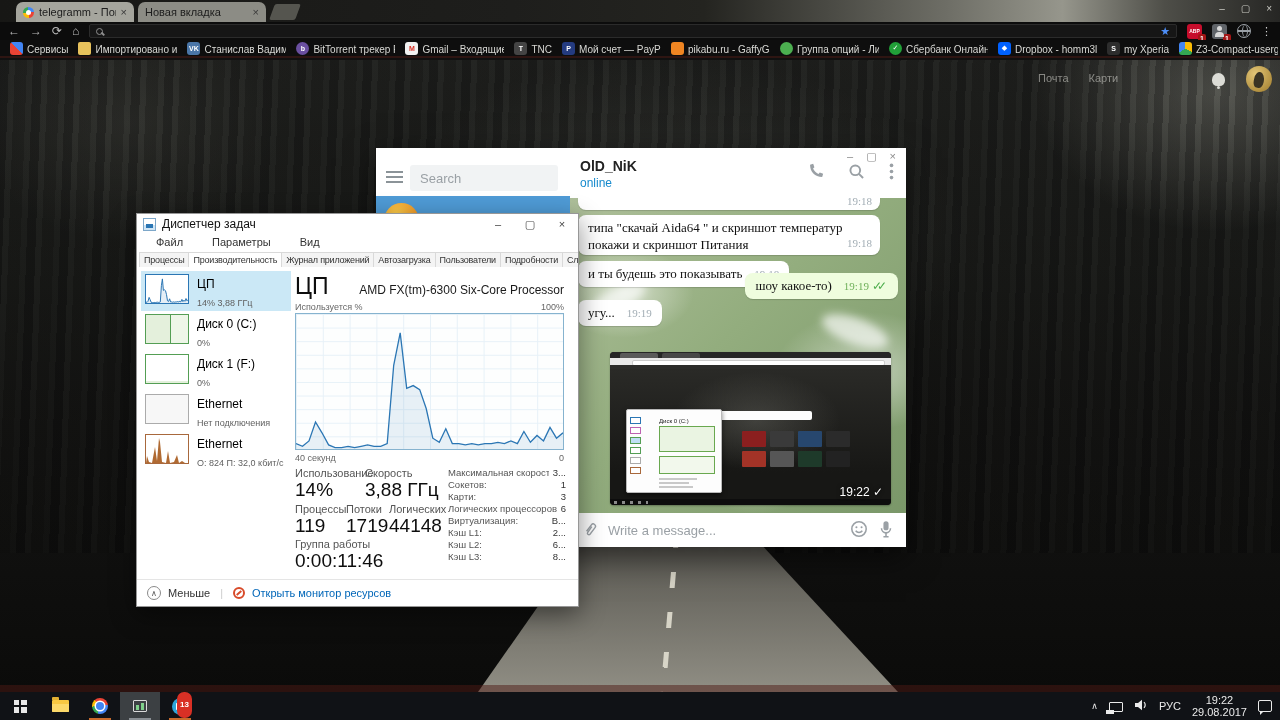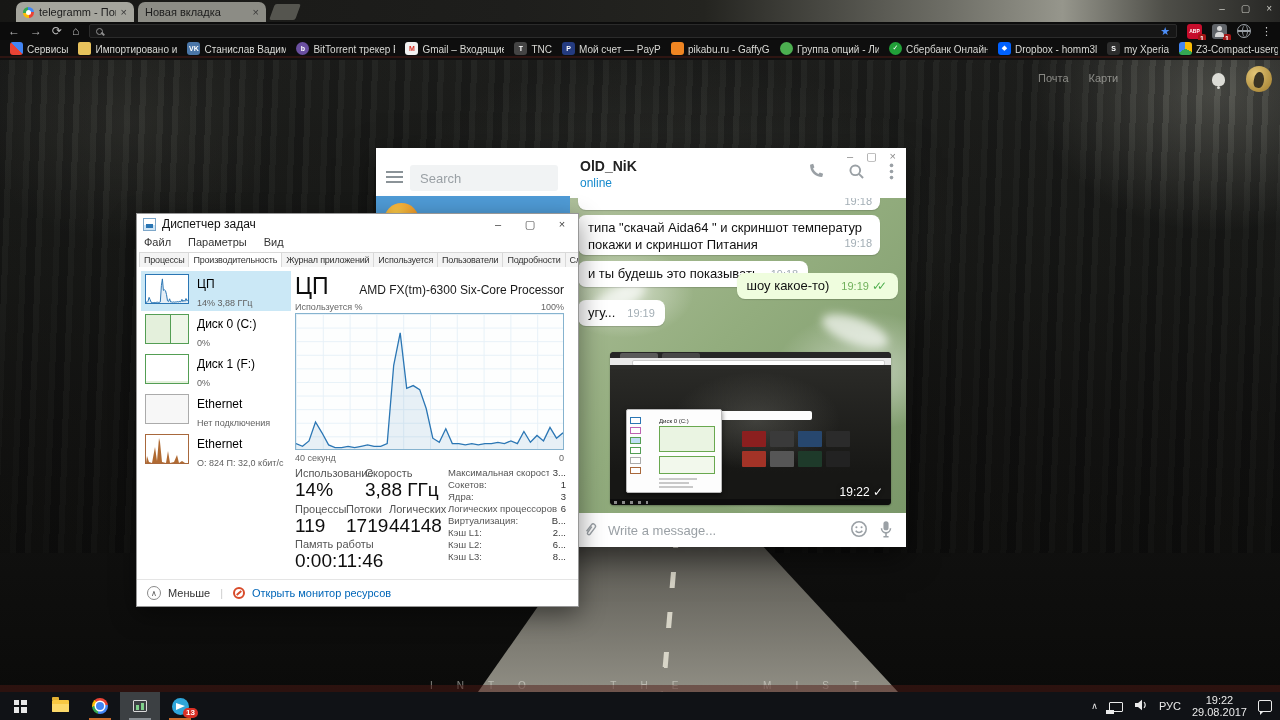--- a/index.html
+++ b/index.html
@@ -117,21 +117,21 @@
   .hicons svg { display:block; }
 
   .tg-chat { position:absolute; left:194px; top:50px; right:0; bottom:34px; overflow:hidden;
     background:
       radial-gradient(ellipse 100px 65px at 16% 30%, rgba(255,255,255,0.55), rgba(255,255,255,0) 70%),
       radial-gradient(ellipse 130px 85px at 88% 55%, rgba(255,255,255,0.5), rgba(255,255,255,0) 70%),
       radial-gradient(ellipse 80px 55px at 55% 88%, rgba(250,255,240,0.35), rgba(255,255,255,0) 70%),
       linear-gradient(135deg,#aebf9a 0%,#93ad7e 45%,#7a9769 100%); }
   .petal { position:absolute; background:rgba(255,255,255,0.65); border-radius:50%; filter:blur(4px); }
   .msg { position:absolute; background:#fff; border-radius:8px; padding:4px 10px; color:#111;
-    font-size:13px; line-height:17px; box-shadow:0 1px 1px rgba(0,0,0,0.15); }
+    font-size:13px; line-height:17px; box-shadow:0 1px 1px rgba(0,0,0,0.15);font-family:Liberation Serif, serif; }
   .msg .time { color:#a3aeb5; font-size:11px; margin-left:12px; }
   .msg.out { background:#effdde; }
   .msg.out .time { color:#6fb05a; margin-left:12px; }
   .checks { color:#4fae4e; font-size:12px; letter-spacing:-5px; padding-right:6px; margin-left:3px; }
   .m-partial { left:8px; top:-6px; width:302px; height:18px; border-radius:0 0 8px 8px; padding:0 10px; }
   .m-partial .time { position:absolute; right:8px; top:1px; margin:0; }
   .m1 { left:8px; top:17px; width:302px; height:40px; padding-right:14px; position:absolute; }
   .m1 .time { position:absolute; right:8px; bottom:3px; margin:0; }
   .m2 { left:8px; top:63px; }
   .m3 { right:8px; top:75px; }
@@ -179,21 +179,21 @@
   
   .tm { position:absolute; left:136px; top:213px; width:443px; height:394px; background:#fff;
     border:1px solid #979797; box-shadow:0 8px 24px rgba(0,0,0,0.45); z-index:3; color:#222; }
   .tm-title { position:absolute; left:0; top:0; right:0; height:20px; display:flex; align-items:center;
     padding-left:6px; gap:6px; font-size:12px; color:#111; }
   .tm-appicon { width:13px; height:13px; border:1px solid #7da7c9; background:linear-gradient(180deg,#fff 55%,#cfe5f5 55%); position:relative; flex:none; }
   .tm-appicon::after { content:""; position:absolute; left:2px; bottom:2px; width:7px; height:4px; background:#2b76b4; }
   .tm-controls { margin-left:auto; display:flex; height:100%; }
   .tm-controls .wc { width:32px; display:flex; align-items:center; justify-content:center; font-size:11px; color:#444; }
   .tm-menu { position:absolute; left:0; top:20px; right:0; height:16px; display:flex; align-items:center; padding-left:7px; font-size:11px; color:#333; }
-  .tm-menu .mi { margin-right:17px; }
+  .tm-menu .mi { margin-right:17px;margin-left:12px; }
   .tm-tabs { position:absolute; left:0; top:36px; right:0; height:17px; display:flex; padding-left:2px;
     align-items:flex-end; overflow:hidden; }
   .tm-tab { border:1px solid #d9d9d9; border-bottom:none; background:#f4f4f4; padding:2px 4px 2px;
     font-size:9px; letter-spacing:-0.2px; color:#333; margin-right:-1px; white-space:nowrap; }
   .tm-tab.active { background:#fff; position:relative; z-index:2; }
 
   .tm-side { position:absolute; left:4px; top:57px; width:150px; }
   .tm-si { height:40px; display:flex; align-items:flex-start; padding:3px 4px; gap:8px; }
   .tm-si.sel { background:#cbe8f6; }
   .mchart { width:44px; height:30px; border:1px solid; background:#fff; flex:none; position:relative; overflow:hidden; }
@@ -245,22 +245,22 @@
   .folder::before { content:""; position:absolute; left:0; top:-3px; width:7px; height:3px; background:#e3b032; border-radius:1px 1px 0 0; }
   .folder::after { content:""; position:absolute; left:0; bottom:0; width:100%; height:8px; background:#fcd96a; border-radius:0 0 1px 1px; }
   .chromeic { width:16px; height:16px; border-radius:50%; position:relative;
     background:conic-gradient(from -40deg,#ea4335 0 33%,#4285f4 33% 66%,#34a853 66% 85%,#fbbc05 85% 100%); }
   .chromeic::after { content:""; position:absolute; inset:4px; background:#4285f4; border-radius:50%; box-shadow:0 0 0 1.5px #fff; }
   .tmic { width:14px; height:12px; border:1.5px solid #dadada; border-radius:1px; position:relative; }
   .tmic::after { content:""; position:absolute; left:2px; bottom:1px; width:3px; height:5px; background:#7fd08a; box-shadow:5px 0 0 #7fd08a, 5px -2px 0 #7fd08a; }
   .tgic { width:17px; height:17px; border-radius:50%; background:#2ea6da; position:relative; }
   .tgic::after { content:""; position:absolute; left:4px; top:5px; width:0; height:0;
     border-left:9px solid #fff; border-top:3px solid transparent; border-bottom:4px solid transparent; }
-  .tbadge { position:absolute; right:2px; bottom:2px; background:#d93025; color:#fff; font-size:8px;
-    font-weight:bold; border-radius:7px; padding:0 3px; line-height:10px; z-index:2;margin-top:48px; }
+  .tbadge { position:absolute; right:8px; bottom:2px; background:#d93025; color:#fff; font-size:8px;
+    font-weight:bold; border-radius:7px; padding:8px 3px; line-height:10px; z-index:2;margin-top:48px; }
   .tray { margin-left:auto; display:flex; align-items:center; gap:11px; padding-right:8px; color:#eaeaea; font-size:11px; }
   .chev { font-size:9px; color:#eaeaea; }
   .netic { width:14px; height:10px; border:1.5px solid #eaeaea; border-radius:1px; position:relative; margin-top:2px; }
   .netic::after { content:""; position:absolute; left:-4px; bottom:-3px; width:8px; height:4px; background:#eaeaea; }
   .clock { text-align:center; line-height:12.5px; font-size:11px; }
   .ac { width:14px; height:12px; border:1.5px solid #eaeaea; border-radius:2px; position:relative; }
   .ac::after { content:""; position:absolute; left:1px; bottom:-4px; border-left:4px solid #eaeaea; border-bottom:4px solid transparent; }
 </style>
 </head>
 <body>
@@ -366,21 +366,20 @@
     <div class="trees"></div>
     <div class="road">
       <div class="roadline"></div>
     </div>
     <div class="pagelinks">
       <span>Почта</span>
       <span>Карти</span>
     </div>
     <div class="bell"></div>
     <div class="pav"></div>
-    <div class="mist-text">INTO THE MIST</div>
     <div class="maroon"></div>
   </div>
 
   <div class="tg">
     <div class="tg-controls">
       <span>–</span>
       <span>▢</span>
       <span>×</span>
     </div>
     <div class="tg-left">
@@ -511,21 +510,21 @@
     </div>
     <div class="tm-menu">
       <span class="mi">Файл</span>
       <span class="mi">Параметры</span>
       <span class="mi">Вид</span>
     </div>
     <div class="tm-tabs">
       <span class="tm-tab">Процессы</span>
       <span class="tm-tab active">Производительность</span>
       <span class="tm-tab">Журнал приложений</span>
-      <span class="tm-tab">Используется</span>
+      <span class="tm-tab">Автозагрузка</span>
       <span class="tm-tab">Пользователи</span>
       <span class="tm-tab">Подробности</span>
       <span class="tm-tab">Службы</span>
     </div>
 
     <div class="tm-side">
       <div class="tm-si sel">
         <span class="mchart mc-cpu">
           <svg viewBox="0 0 42 28" preserveAspectRatio="none" style="position:absolute;inset:0;width:100%;height:100%;">
             <polygon id="cpu-mini-area" fill="rgba(43,118,180,0.12)" points="0,28 0.0,26.9 1.0,27.4 2.0,26.3 3.1,22.4 4.1,24.6 5.1,27.2 6.1,27.7 7.2,27.7 8.2,27.4 9.2,27.7 10.2,27.4 11.3,27.2 12.3,27.4 13.3,27.4 14.3,26.9 15.4,10.6 16.4,3.9 17.4,15.4 18.4,14.8 19.5,15.7 20.5,19.6 21.5,25.8 22.5,26.6 23.6,23.8 24.6,26.9 25.6,26.9 26.6,27.2 27.7,26.9 28.7,27.2 29.7,26.9 30.7,26.9 31.8,26.6 32.8,26.9 33.8,26.3 34.8,26.9 35.9,24.4 36.9,26.6 37.9,25.2 38.9,26.3 40.0,23.5 41.0,25.8 42.0,24.6 42,28"></polygon>
@@ -577,34 +576,34 @@
         <span class="st-lbl" style="left:0;top:0;">Использование</span>
         <span class="st-lbl" style="left:70px;top:0;">Скорость</span>
         <span class="st-val" style="left:0;top:12px;">14%</span>
         <span class="st-val" style="left:70px;top:12px;">3,88 ГГц</span>
         <span class="st-lbl" style="left:0;top:36px;">Процессы</span>
         <span class="st-lbl" style="left:51px;top:36px;">Потоки</span>
         <span class="st-lbl" style="left:94px;top:36px;">Логических</span>
         <span class="st-val" style="left:0;top:48px;">119</span>
         <span class="st-val" style="left:51px;top:48px;">1719</span>
         <span class="st-val" style="left:94px;top:48px;">44148</span>
-        <span class="st-lbl" style="left:0;top:71px;">Память работы</span>
+        <span class="st-lbl" style="left:0;top:71px;">Группа работы</span>
         <span class="st-val" style="left:0;top:83px;">0:00:11:46</span>
       </div>
       <div class="info">
         <div class="row">
             <span class="l">Максимальная скорость:</span>
             <span class="v">3...</span>
           </div>
         <div class="row">
             <span class="l">Сокетов:</span>
             <span class="v">1</span>
           </div>
         <div class="row">
-            <span class="l">Ядра:</span>
+            <span class="l">Карти:</span>
             <span class="v">3</span>
           </div>
         <div class="row">
             <span class="l">Логических процессоров:</span>
             <span class="v">6</span>
           </div>
         <div class="row">
             <span class="l">Виртуализация:</span>
             <span class="v">В...</span>
           </div>

